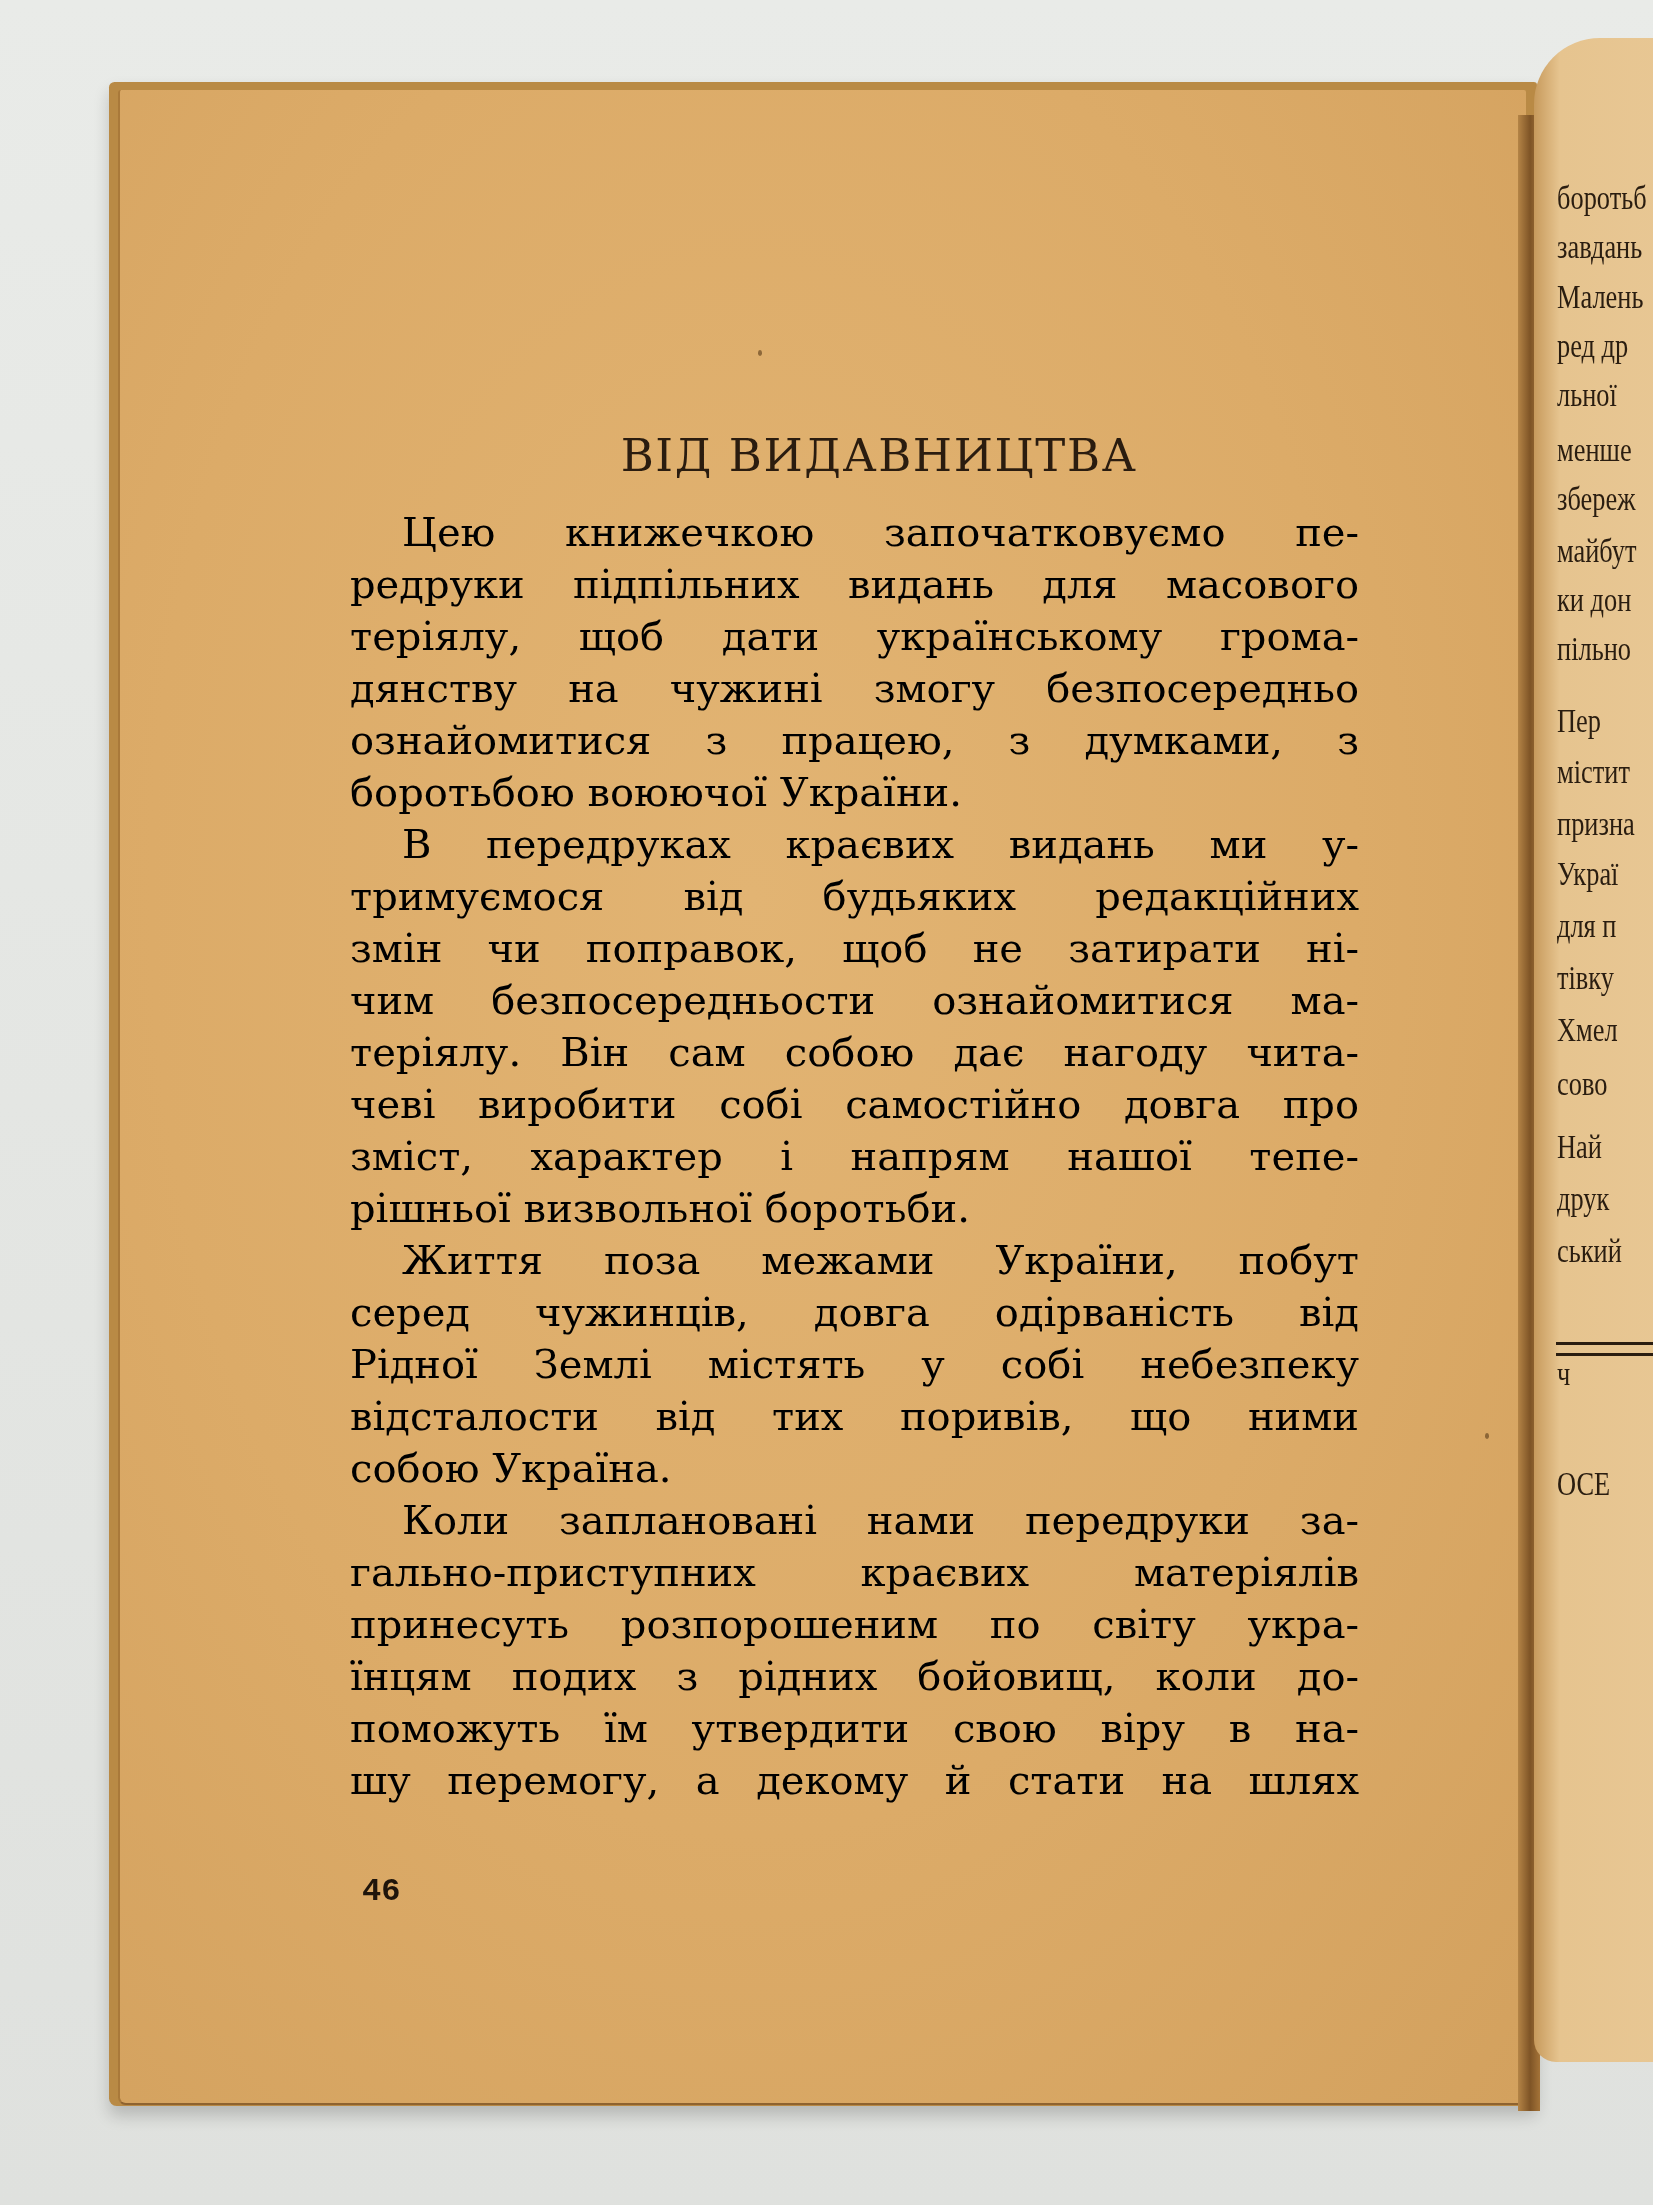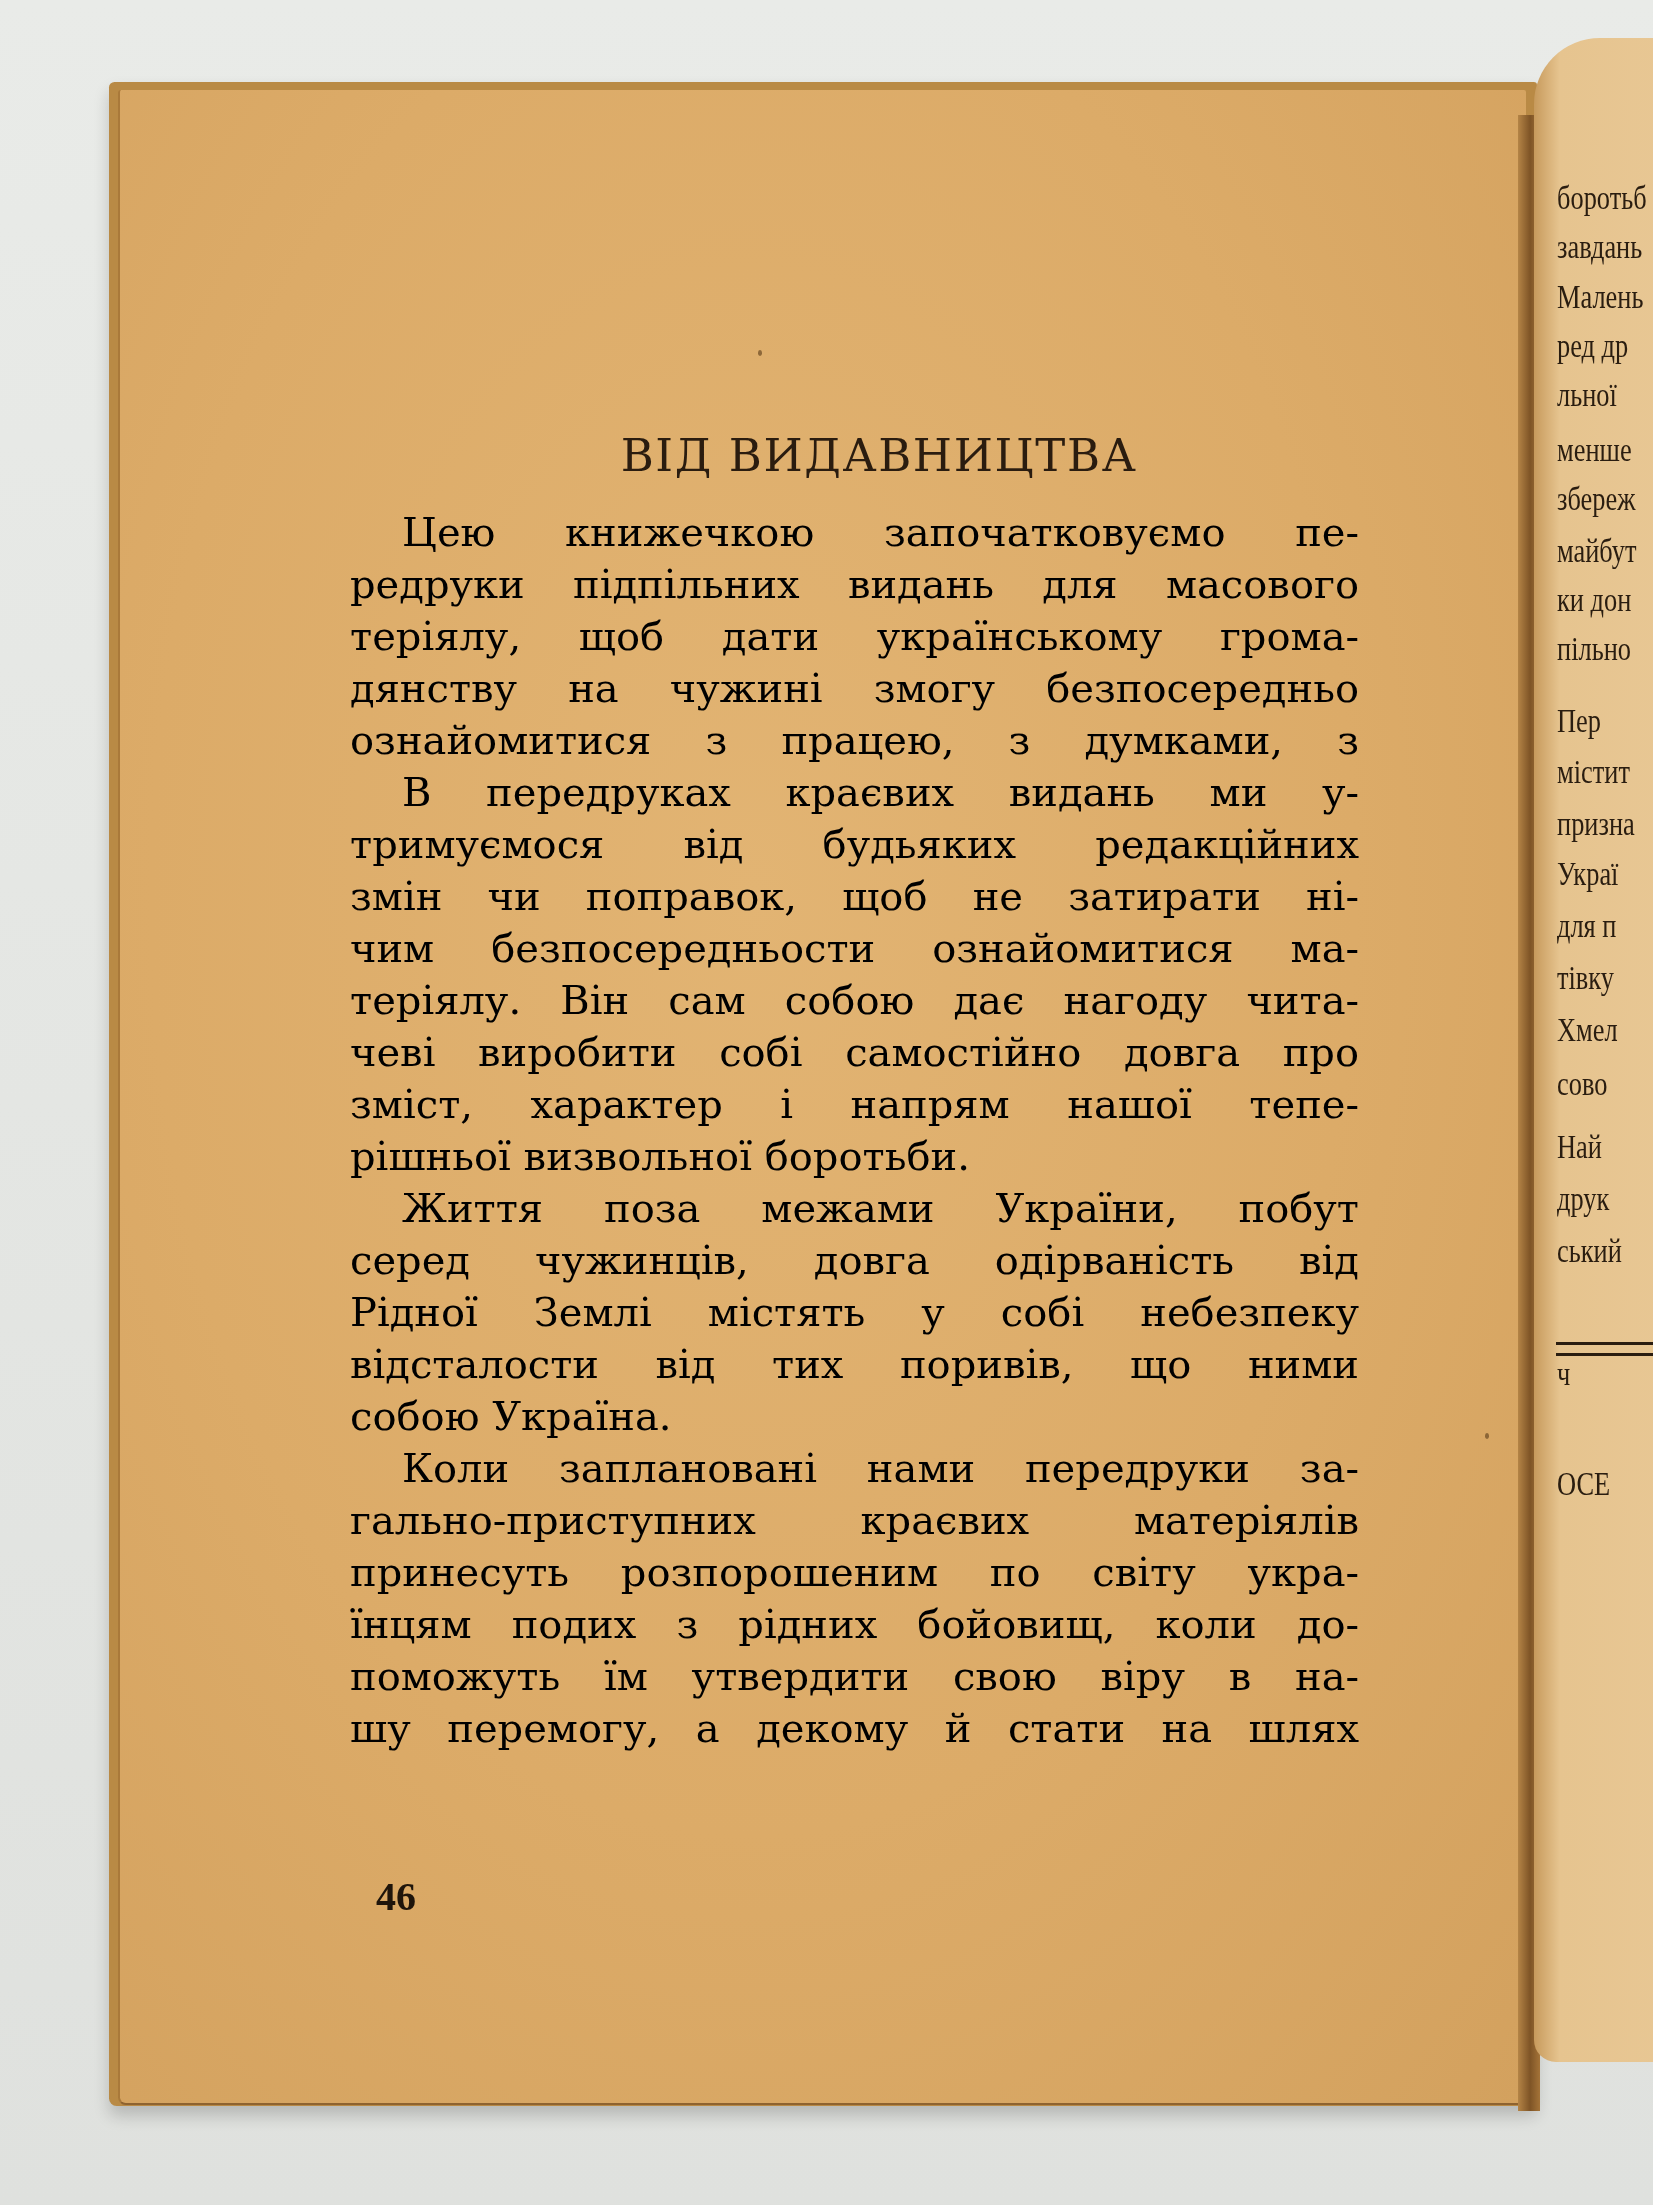--- a/index.html
+++ b/index.html
@@ -42,22 +42,22 @@
   }
   .body-text {
     position:absolute; left:350px; top:506px; width:1009px;
     font-family:"DejaVu Serif", serif; font-size:40px; line-height:52px;
     color:#000000;
   }
   .line { display:block; white-space:nowrap; text-align:justify; text-align-last:justify; height:52px; }
   .line.last { text-align-last:left; }
   .line.indent { padding-left:52px; }
   .page-number {
-    position:absolute; left:376px; top:1873px; font-family:Liberation Serif, serif;
-    font-weight:bold; font-size:40px; color:#1f150b;
+    position:absolute; left:362px; top:1873px; font-family:Liberation Mono, monospace;
+    font-weight:bold; font-size:32px; color:#1f150b;
   }
   .speck { position:absolute; width:3.8px; height:5.5px; background:#6b4a24; border-radius:50%; opacity:0.7; }
 </style>
 </head>
 <body>
 
 <div class="page-stack"></div>
 <div class="page"></div>
 <div class="gutter"></div>
 
@@ -90,20 +90,21 @@
   </div>
 
 <div class="title">ВІД ВИДАВНИЦТВА</div>
 
 <div class="body-text" id="body-text">
     <span class="line indent">Цею книжечкою започатковуємо пе-</span>
     <span class="line">редруки підпільних видань для масового</span>
     <span class="line">теріялу, щоб дати українському грома-</span>
     <span class="line">дянству на чужині змогу безпосередньо</span>
     <span class="line">ознайомитися з працею, з думками, з</span>
+    <span class="line last">боротьбою воюючої України.</span>
     <span class="line indent">В передруках краєвих видань ми у-</span>
     <span class="line">тримуємося від будьяких редакційних</span>
     <span class="line">змін чи поправок, щоб не затирати ні-</span>
     <span class="line">чим безпосередньости ознайомитися ма-</span>
     <span class="line">теріялу. Він сам собою дає нагоду чита-</span>
     <span class="line">чеві виробити собі самостійно довга про</span>
     <span class="line">зміст, характер і напрям нашої тепе-</span>
     <span class="line last">рішньої визвольної боротьби.</span>
     <span class="line indent">Життя поза межами України, побут</span>
     <span class="line">серед чужинців, довга одірваність від</span>

